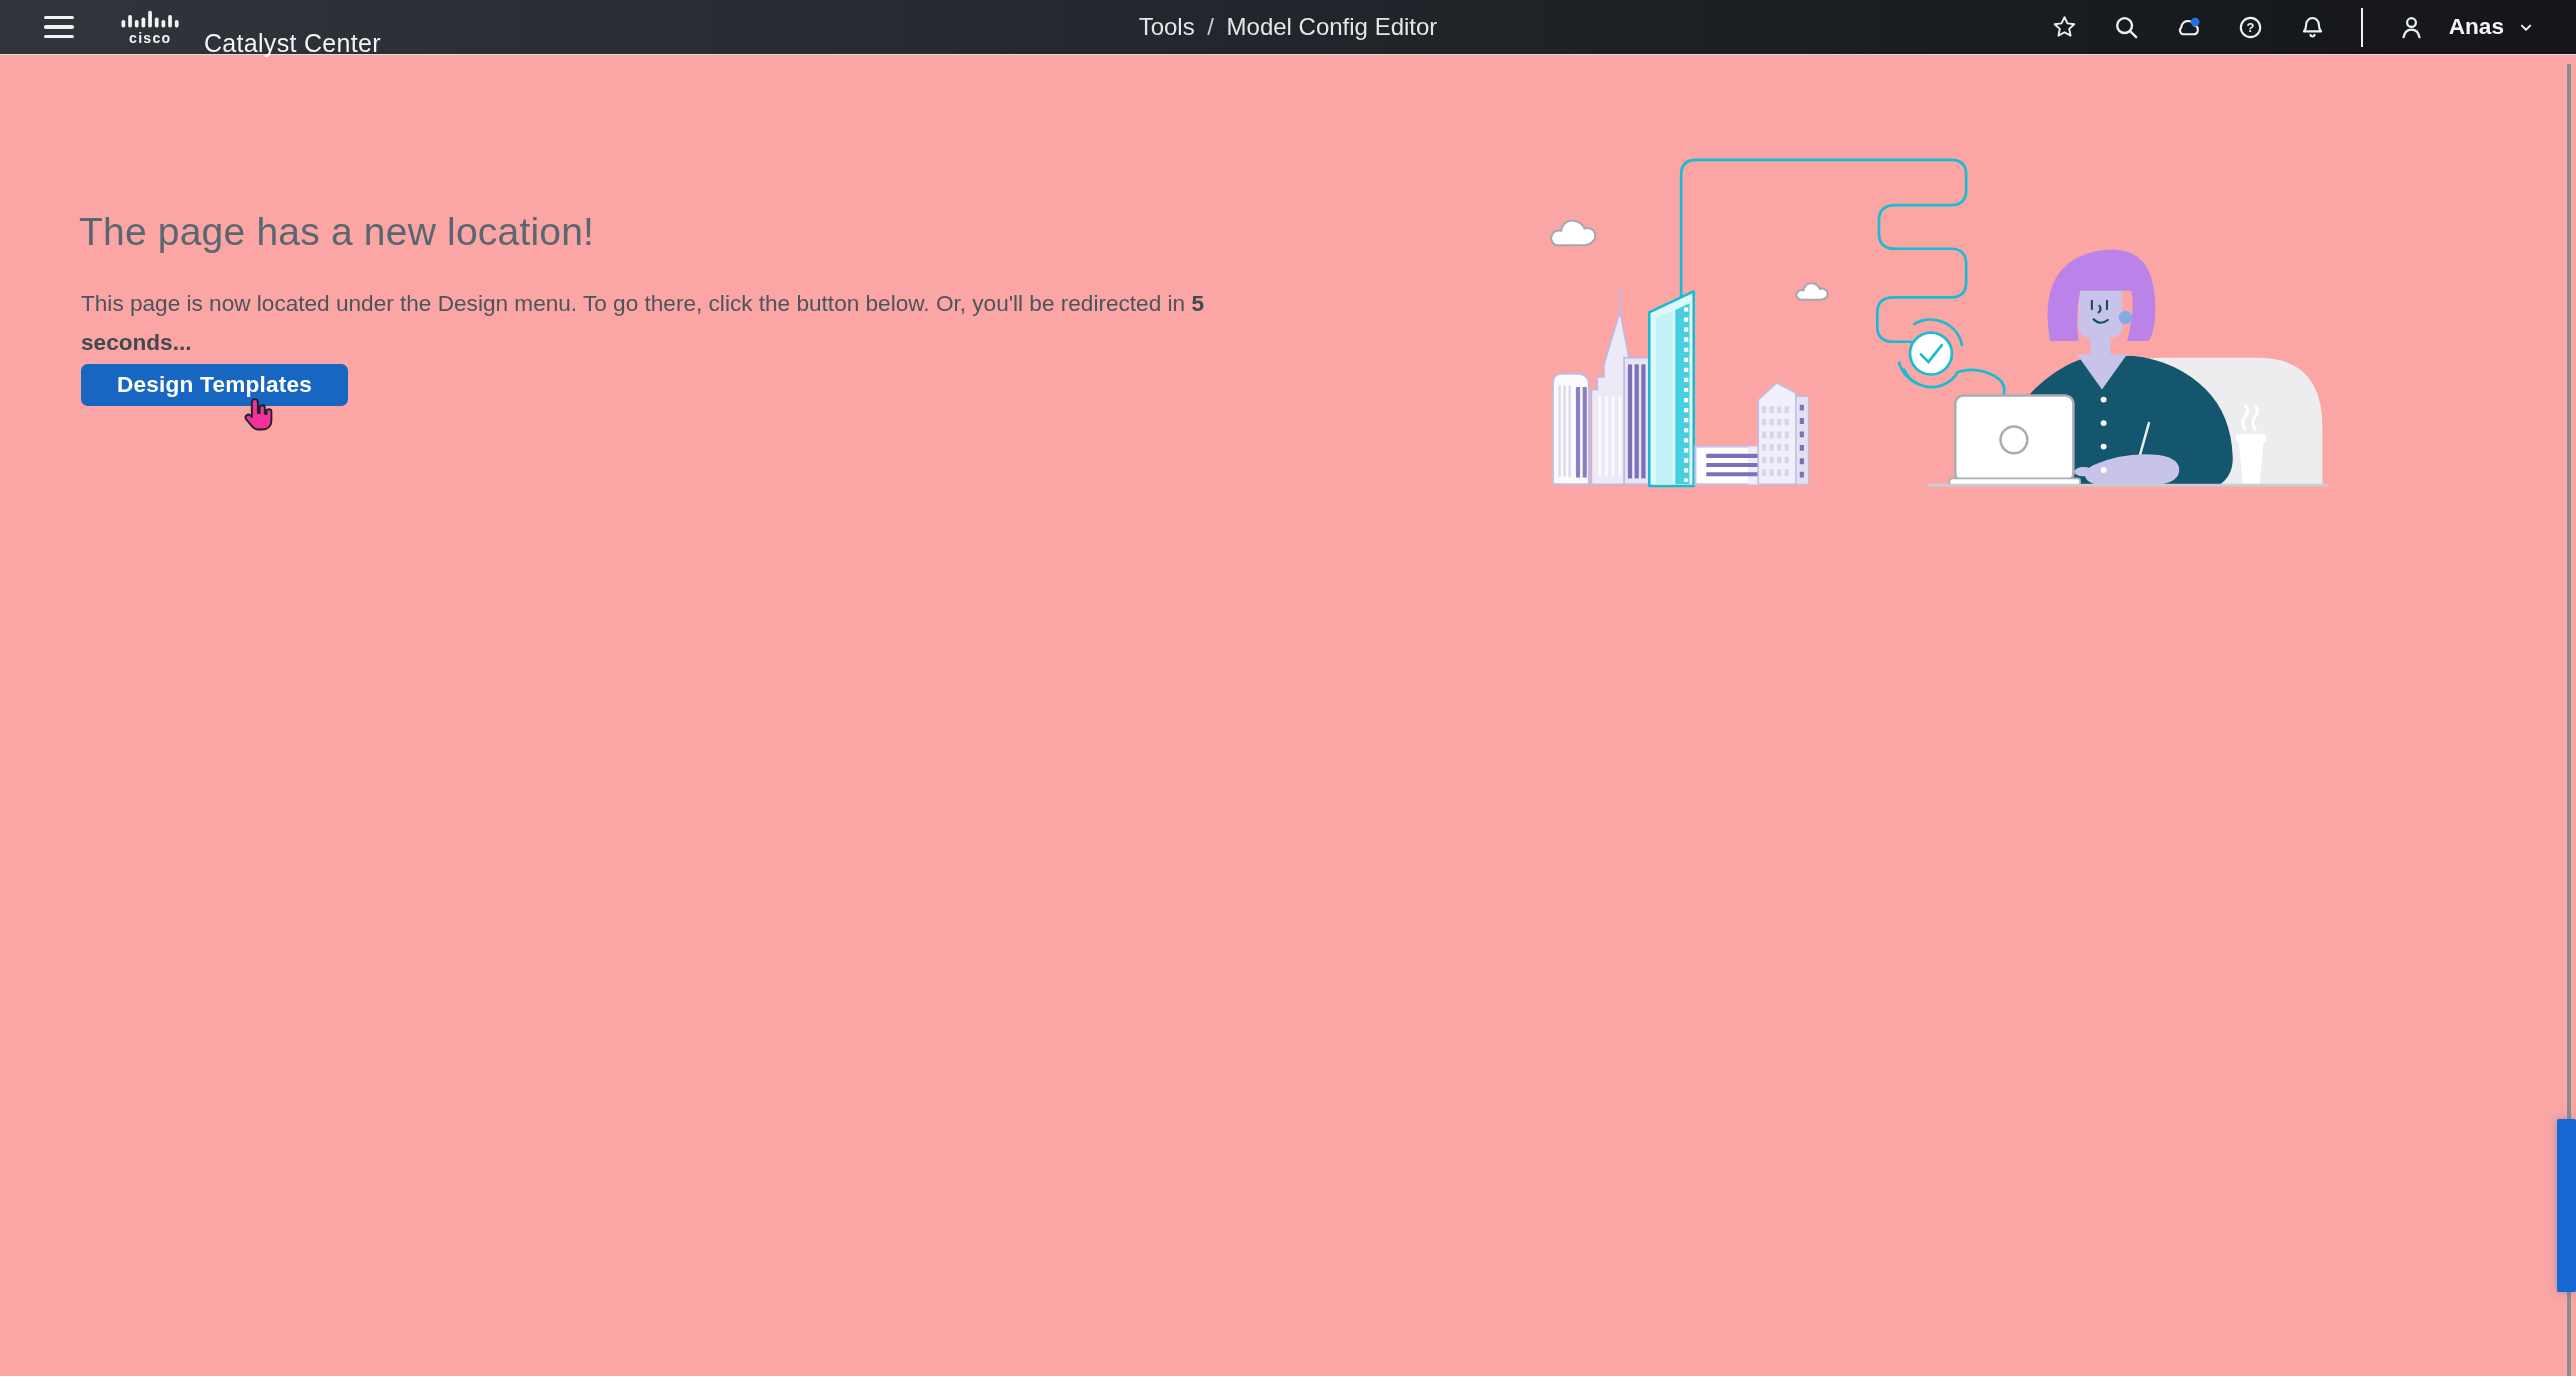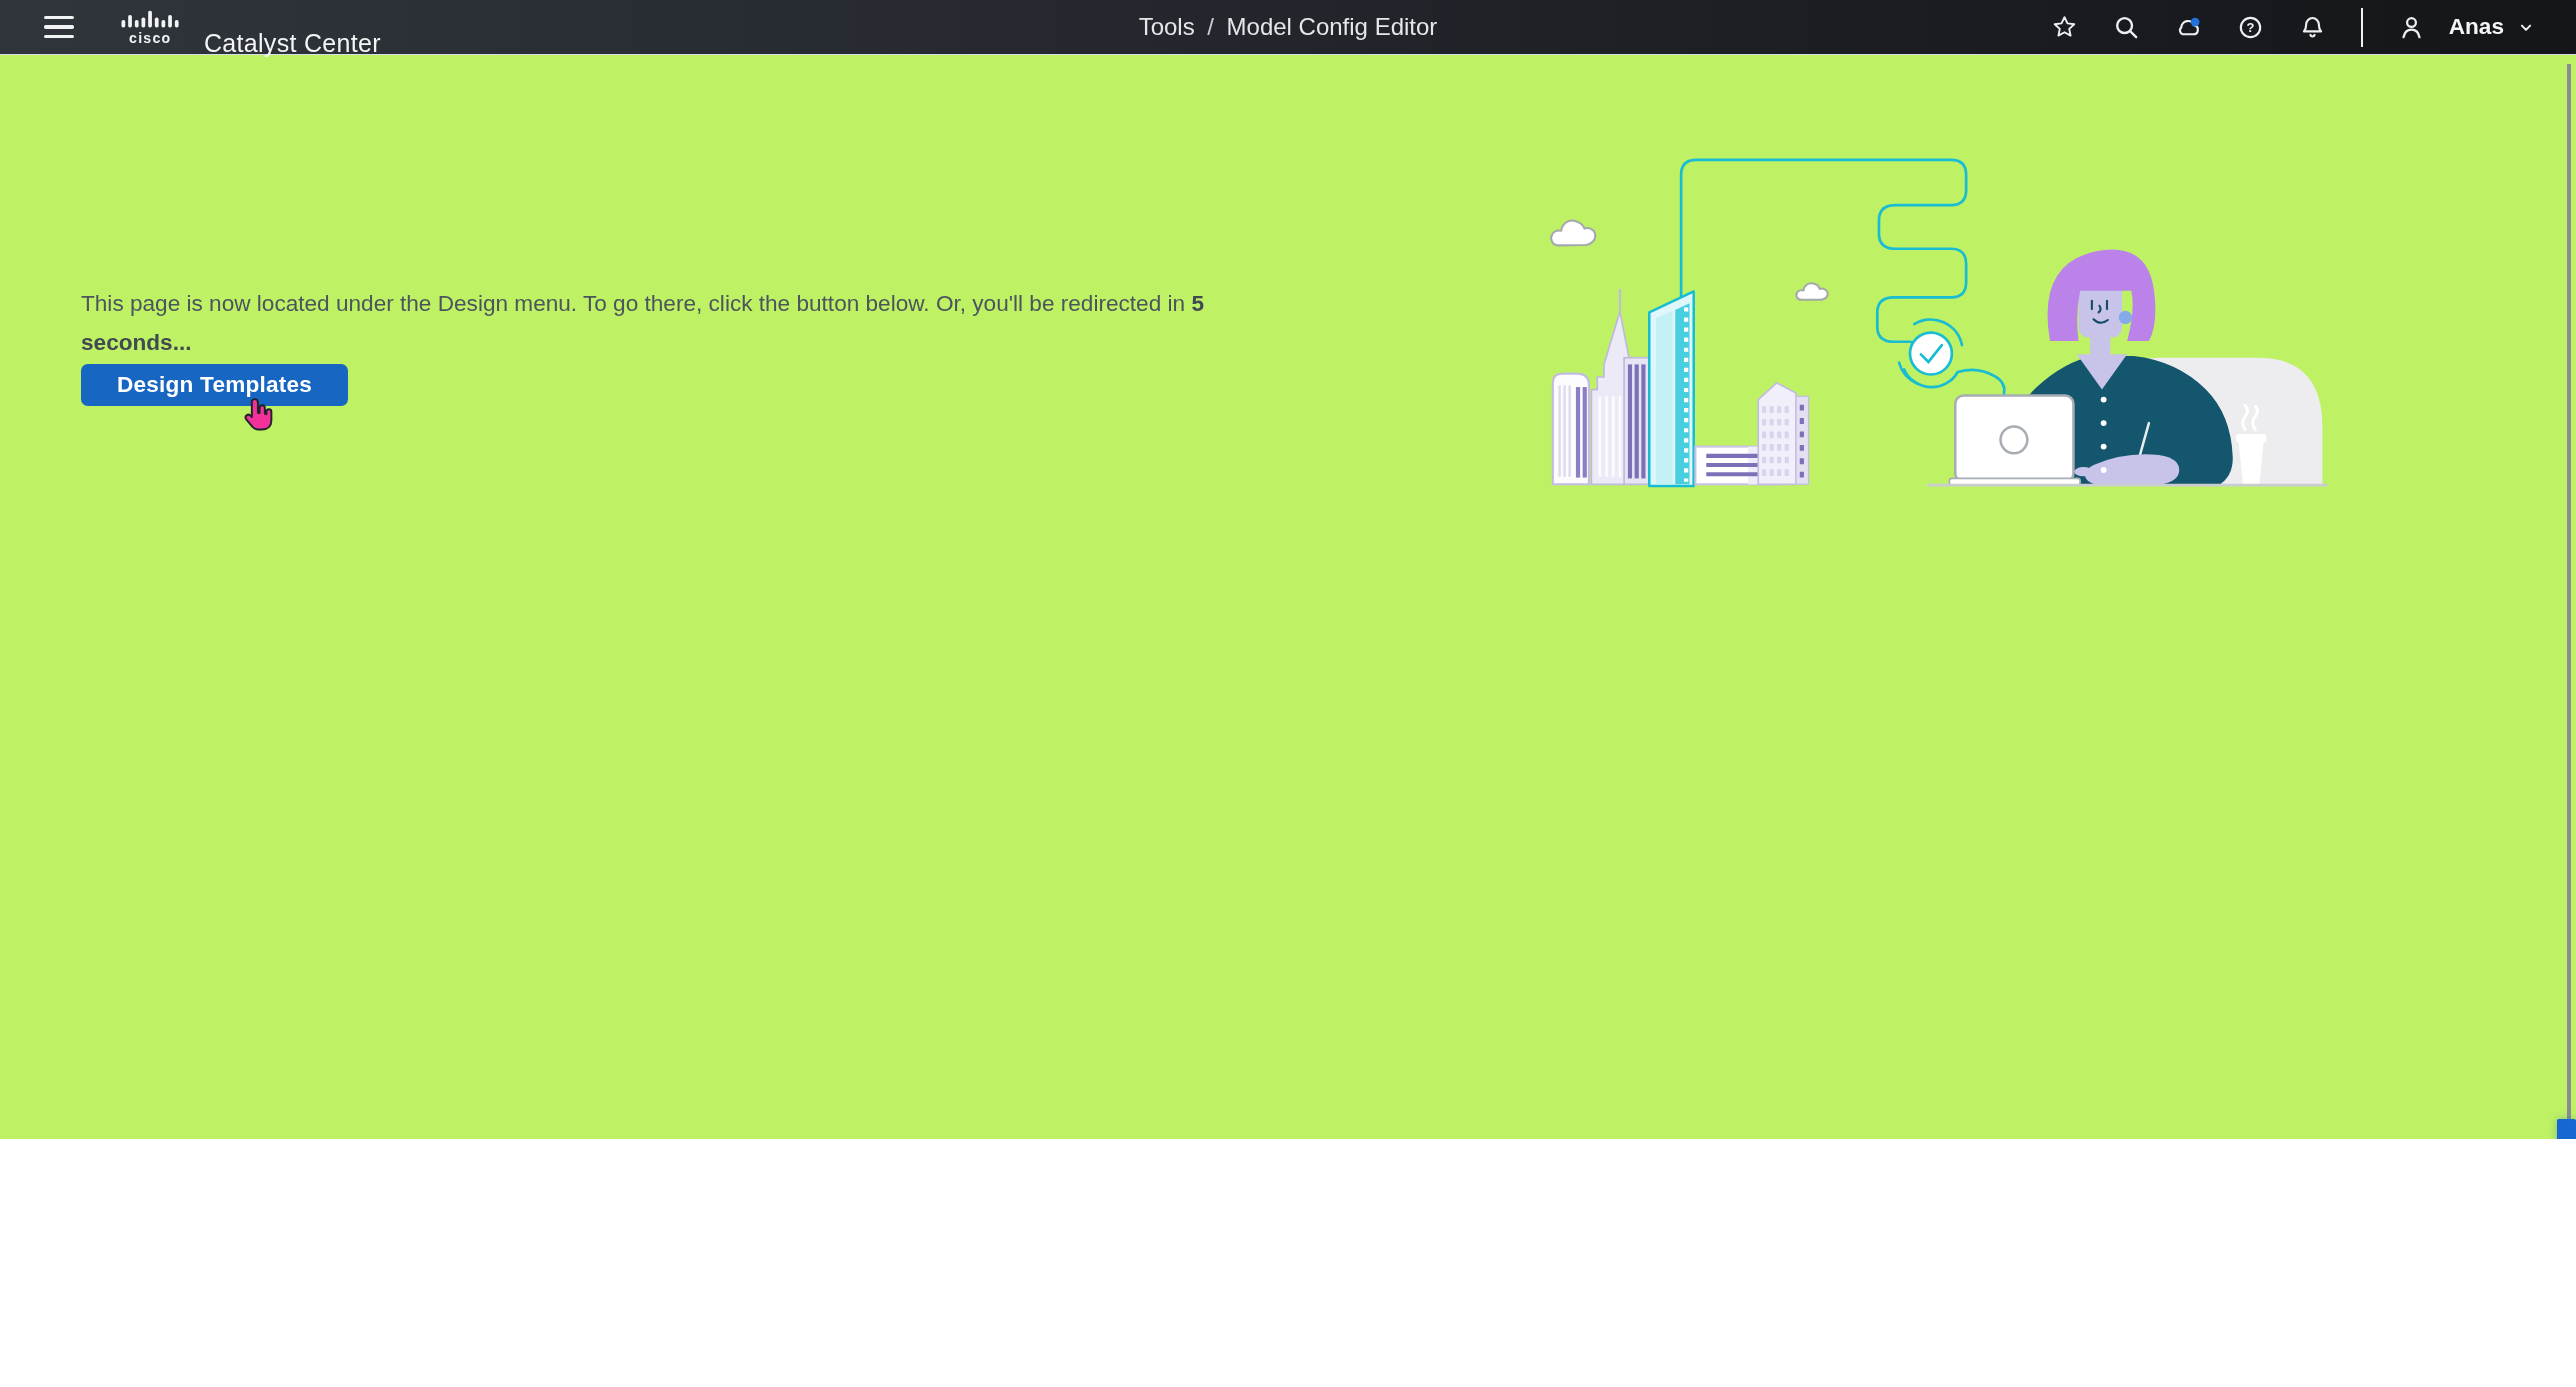--- a/index.html
+++ b/index.html
@@ -1,18 +1,18 @@
 <!DOCTYPE html>
 <html style="font-size:13.4px"><head>
 <meta charset="utf-8">
 <style>
   html,body { margin:0; padding:0; background:#fff; }
   #app {
-    position:relative; width:2576px; height:1139px; overflow:hidden;
-    background:#bef264; font-family:"Liberation Sans","DejaVu Sans",sans-serif;
+    position:relative; width:2576px; height:1376px; overflow:hidden;
+    background:#fca5a5; font-family:"Liberation Sans","DejaVu Sans",sans-serif;
   }
   
   .app-header {
     position:absolute; left:0; top:0; width:2576px; height:54px;
     background:linear-gradient(90deg,#30353B 0%,#272B31 35%,#1B1E23 70%,#141619 100%);
     border-bottom:1.7px solid #D9DDE1;
   }
   .hamburger { position:absolute; left:44px; top:0; height:54px; width:37px;
     display:flex; flex-direction:column; justify-content:center; gap:5.9px; cursor:pointer; background:none; border:none; padding:0; }
   .hamburger span { display:block; width:30px; height:3.4px; border-radius:1.7px; background:#F1F3F4; }
@@ -134,20 +134,21 @@
         <span class="user-name">Anas</span>
         <span class="hicon" style="width:22px">
           <svg viewBox="0 0 24 24" fill="none" stroke="#EDF0F2" stroke-width="2.2" stroke-linecap="round" stroke-linejoin="round" style="width:22px;height:27px">
             <polyline points="7.5,10 12,14.6 16.5,10"></polyline>
           </svg>
         </span>
       </span>
     </div>
   </header>
 
+  <h1 class="page-title">The page has a new location!</h1>
 
   <p class="redirect-message"><span>This page is now located under the Design menu. To go there, click the button below. Or, you'll be redirected in </span><strong>5 seconds...</strong></p>
 
   <button class="primary-button">Design Templates</button>
 
   <svg class="cursor-pointer" viewBox="0 0 28 30">
     <path d="M10.5 1.5c1.5 0 2.6 1.1 2.6 2.6v8.6l1.4.25V8.6c0-1.2 1-2.1 2.2-2.1 1.2 0 2.1.9 2.1 2.1v5l1.3.3v-2c0-1.1.9-2 2-2s2.1.9 2.1 2v7.2c0 4.6-3 7.4-7.6 7.4h-2.8c-2.4 0-3.9-.7-5.3-2.4l-5-6c-.8-1-.7-2.4.3-3.2 1-.8 2.3-.7 3.2.2l1.1 1.2V4.1c0-1.5 1.1-2.6 2.4-2.6z" fill="#F2319B" stroke="#20232A" stroke-width="1.6" stroke-linejoin="round"></path>
   </svg>
 
   <svg class="hero-illustration" width="788" height="369" viewBox="0 0 940 440">

